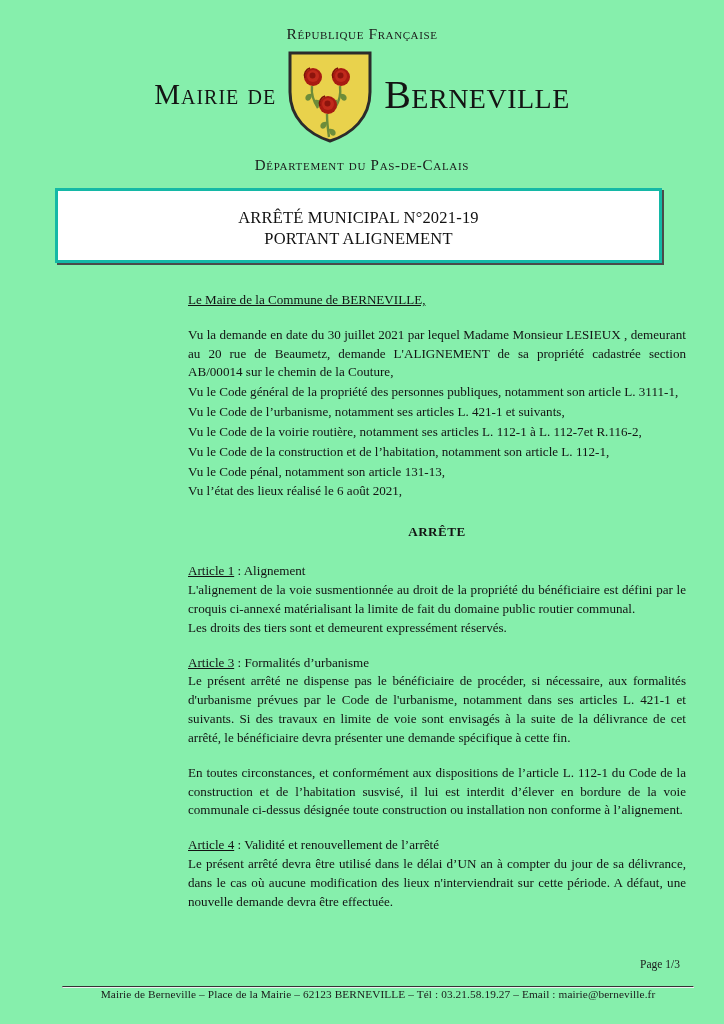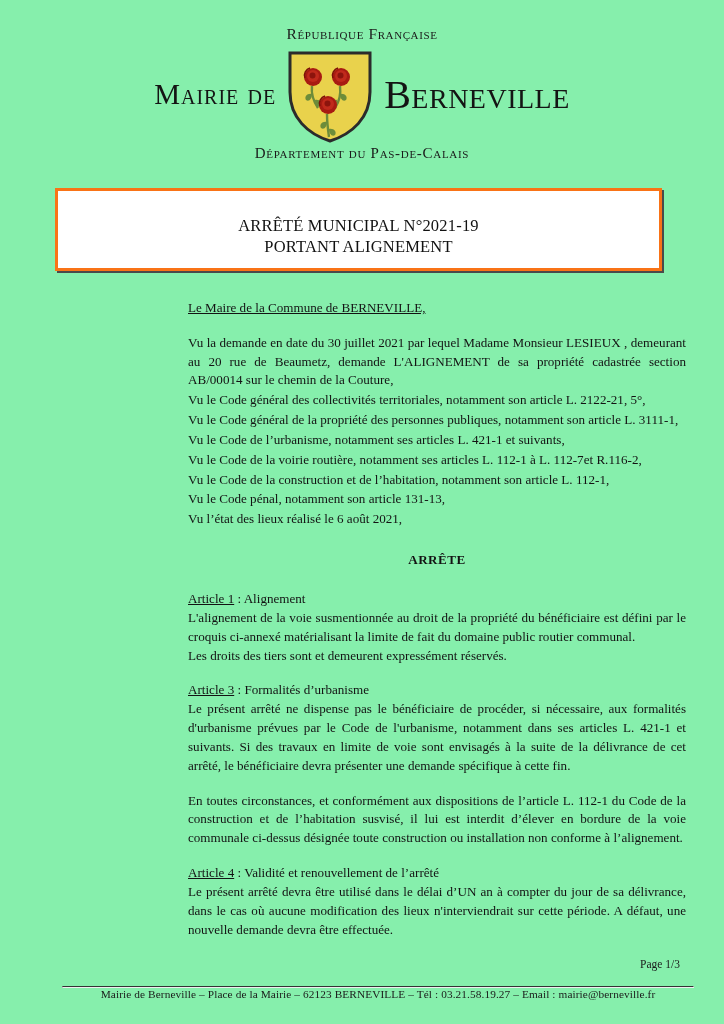--- a/index.html
+++ b/index.html
@@ -74,30 +74,30 @@
     flex: 0 0 auto;
   }
   .shield-wrap svg { display: block; }
 
   .departement {
     text-align: center;
     font-variant: small-caps;
     font-size: 15px;
     letter-spacing: 0.7px;
     color: #1a1a1a;
-    margin-top: 2px;
+    margin-top: 14px;
     line-height: 1;
   }
 
   
   .title-box {
     margin: 28px 62px 0 55px;
-    border: 3px solid #f97316;
+    border: 3px solid #14b8a6;
     box-shadow: 2px 2px 0 #4a4a4a;
-    padding: 24px 10px 10px 10px;
+    padding: 16px 10px 10px 10px;
     text-align: center;
     background: #fff;
   }
   .title-line {
     font-size: 16.5px;
     line-height: 1.3;
     color: #111;
     letter-spacing: 0.2px;
   }
 
@@ -225,21 +225,20 @@
   <div class="title-box">
     <div class="title-line">ARRÊTÉ MUNICIPAL N°2021-19</div>
     <div class="title-line">PORTANT ALIGNEMENT</div>
   </div>
 
   <div class="body-block">
 
     <p class="intro">Le Maire de la Commune de BERNEVILLE,</p>
 
     <p class="vu-item block">Vu la demande en date du 30 juillet 2021 par lequel Madame Monsieur LESIEUX , demeurant au 20 rue de Beaumetz, demande L'ALIGNEMENT de sa propriété cadastrée section AB/00014 sur le chemin de la Couture,</p>
-    <p class="vu-item">Vu le Code général des collectivités territoriales, notamment son article L. 2122-21, 5°,</p>
     <p class="vu-item">Vu le Code général de la propriété des personnes publiques, notamment son article L. 3111-1,</p>
     <p class="vu-item">Vu le Code de l’urbanisme, notamment ses articles L. 421-1 et suivants,</p>
     <p class="vu-item">Vu le Code de la voirie routière, notamment ses articles L. 112-1 à L. 112-7et R.116-2,</p>
     <p class="vu-item">Vu le Code de la construction et de l’habitation, notamment son article L. 112-1,</p>
     <p class="vu-item">Vu le Code pénal, notamment son article 131-13,</p>
     <p class="vu-item">Vu l’état des lieux réalisé le 6 août 2021,</p>
 
     <p class="arrete-heading">ARRÊTE</p>
 
     <p class="article-head">

